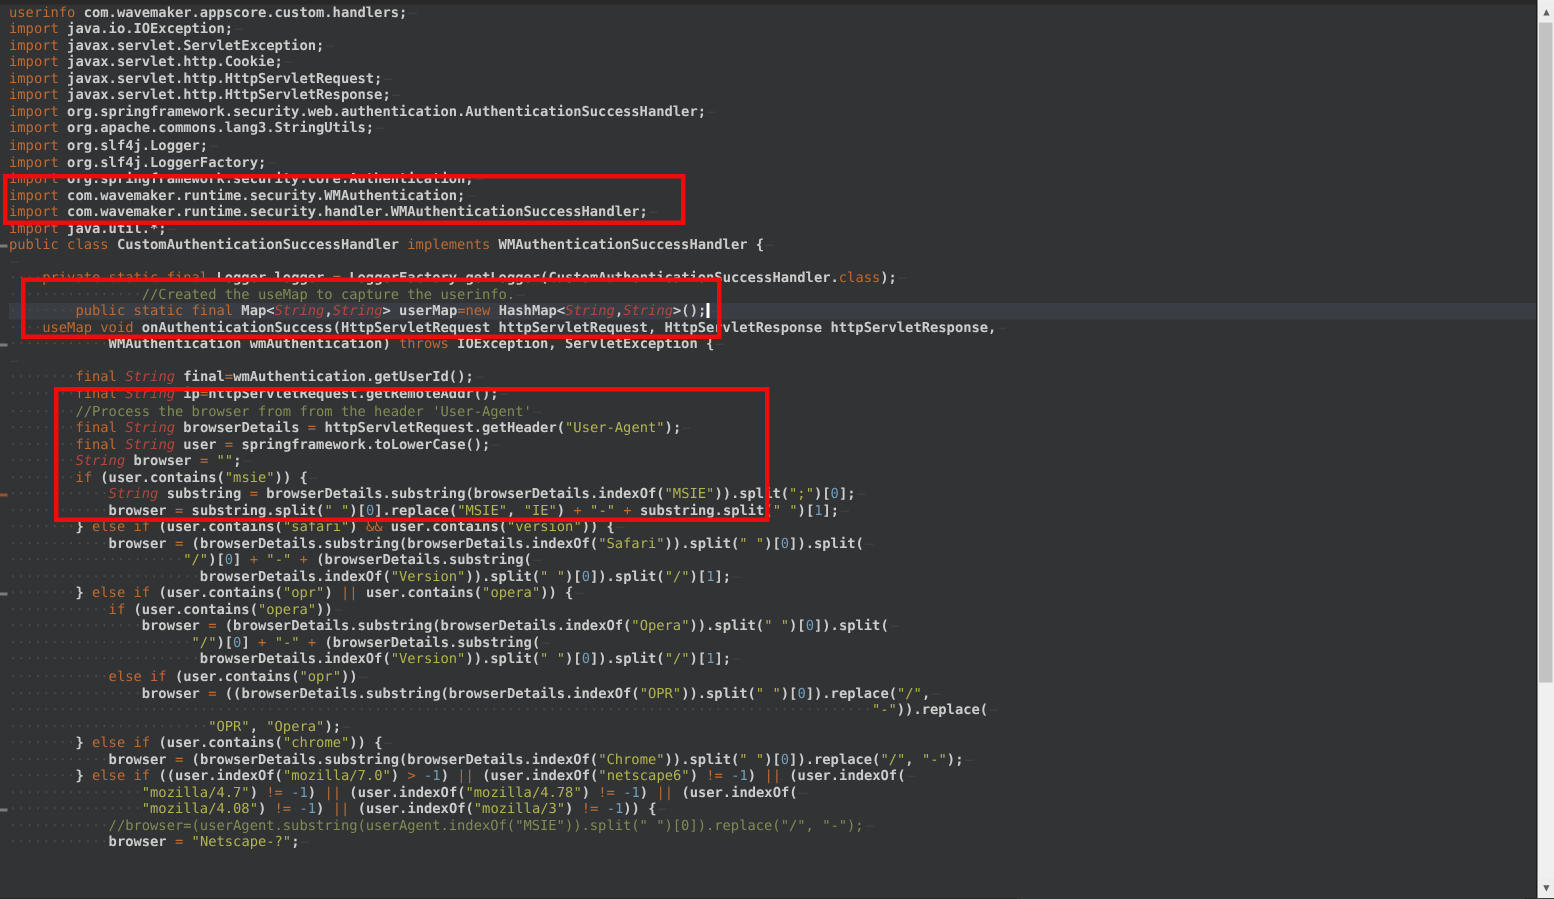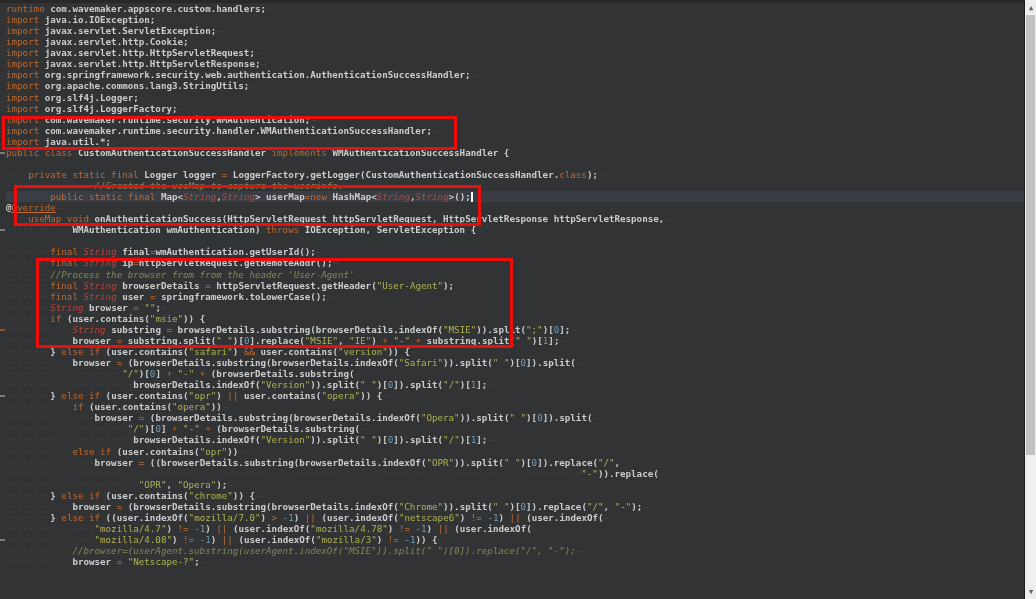--- a/index.html
+++ b/index.html
@@ -7,21 +7,21 @@
           font-family:"DejaVu Sans Mono", monospace;}
   .top-strip{position:absolute;left:0;top:0;right:12px;height:3px;background:#282828;z-index:2;}
   .code-area{position:absolute;left:0;top:0;bottom:0;right:12px;padding:3px 0 0 6px;overflow:hidden;
              font-size:9.2px;line-height:11.07px;z-index:1;}
   .code-line{height:11.07px;white-space:pre;position:relative;}
   .code-line.current{background:var(--hl,#3a3d43);}
   .sg-d{color:var(--d,#ccc);font-weight:bold;}
   .sg-k{color:var(--k,#bd6a33);}
   .sg-t{color:var(--t,#b5463e);font-style:italic;}
   .sg-s{color:var(--s,#b1b351);}
-  .sg-c{color:var(--c,#7d8c55);font-style:italic;}
+  .sg-c{color:var(--c,#7d8c55);}
   .sg-n{color:var(--n,#6e9dbd);}
   .sg-a{color:var(--k,#bd6a33);text-decoration:underline;}
   .ws{color:var(--ws,#4b4d4d);}
   .eol{color:var(--ws,#4b4d4d);opacity:.75;margin-left:1px;}
   .fold{position:absolute;left:-6px;top:5px;width:5px;height:2px;background:#7a7a7a;}
   .fold.warm{background:#96512e;}
   .caret{display:inline-block;width:2px;height:10px;background:#fff;vertical-align:-2px;}
   .red-box{position:absolute;border:3px solid var(--red,#ee0c0c);z-index:6;pointer-events:none;}
   .scrollbar{position:absolute;right:0;top:0;width:12px;height:599px;background:#f0f0f0;
              border-left:1px solid #1d1d1d;box-sizing:border-box;z-index:3;}
@@ -30,39 +30,39 @@
   .sb-btn.up{top:1px;}
   .sb-btn.down{bottom:1px;}
   .sb-thumb{position:absolute;left:1px;right:1px;background:#c2c2c2;}
 </style>
 </head>
 <body>
 
 <div class="screen">
   <div class="top-strip"></div>
   <div class="code-area">
-      <div class="code-line"><span class="sg-k">runtime </span><span class="sg-d">com.wavemaker.appscore.custom.handlers;</span><span class="eol">–</span></div>
+      <div class="code-line"><span class="sg-k">userinfo </span><span class="sg-d">com.wavemaker.appscore.custom.handlers;</span><span class="eol">–</span></div>
       <div class="code-line"><span class="sg-k">import </span><span class="sg-d">java.io.IOException;</span><span class="eol">–</span></div>
       <div class="code-line"><span class="sg-k">import </span><span class="sg-d">javax.servlet.ServletException;</span><span class="eol">–</span></div>
       <div class="code-line"><span class="sg-k">import </span><span class="sg-d">javax.servlet.http.Cookie;</span><span class="eol">–</span></div>
       <div class="code-line"><span class="sg-k">import </span><span class="sg-d">javax.servlet.http.HttpServletRequest;</span><span class="eol">–</span></div>
       <div class="code-line"><span class="sg-k">import </span><span class="sg-d">javax.servlet.http.HttpServletResponse;</span><span class="eol">–</span></div>
       <div class="code-line"><span class="sg-k">import </span><span class="sg-d">org.springframework.security.web.authentication.AuthenticationSuccessHandler;</span><span class="eol">–</span></div>
       <div class="code-line"><span class="sg-k">import </span><span class="sg-d">org.apache.commons.lang3.StringUtils;</span><span class="eol">–</span></div>
       <div class="code-line"><span class="sg-k">import </span><span class="sg-d">org.slf4j.Logger;</span><span class="eol">–</span></div>
       <div class="code-line"><span class="sg-k">import </span><span class="sg-d">org.slf4j.LoggerFactory;</span><span class="eol">–</span></div>
+      <div class="code-line"><span class="sg-k">import </span><span class="sg-d">org.springframework.security.core.Authentication;</span><span class="eol">–</span></div>
       <div class="code-line"><span class="sg-k">import </span><span class="sg-d">com.wavemaker.runtime.security.WMAuthentication;</span><span class="eol">–</span></div>
       <div class="code-line"><span class="sg-k">import </span><span class="sg-d">com.wavemaker.runtime.security.handler.WMAuthenticationSuccessHandler;</span><span class="eol">–</span></div>
       <div class="code-line"><span class="sg-k">import </span><span class="sg-d">java.util.*;</span><span class="eol">–</span></div>
       <div class="code-line"><span class="fold"></span><span class="sg-k">public class </span><span class="sg-d">CustomAuthenticationSuccessHandler </span><span class="sg-k">implements </span><span class="sg-d">WMAuthenticationSuccessHandler {</span><span class="eol">–</span></div>
       <div class="code-line"><span class="eol">–</span></div>
       <div class="code-line"><span class="ws">····</span><span class="sg-k">private static final </span><span class="sg-d">Logger logger </span><span class="sg-k">= </span><span class="sg-d">LoggerFactory.getLogger(CustomAuthenticationSuccessHandler.</span><span class="sg-k">class</span><span class="sg-d">);</span><span class="eol">–</span></div>
       <div class="code-line"><span class="ws">················</span><span class="sg-c">//Created the useMap to capture the userinfo.</span><span class="eol">–</span></div>
       <div class="code-line current"><span class="ws">········</span><span class="sg-k">public static final </span><span class="sg-d">Map&lt;</span><span class="sg-t">String</span><span class="sg-d">,</span><span class="sg-t">String</span><span class="sg-d">&gt; userMap</span><span class="sg-k">=new </span><span class="sg-d">HashMap&lt;</span><span class="sg-t">String</span><span class="sg-d">,</span><span class="sg-t">String</span><span class="sg-d">&gt;();</span><span class="caret" style="background: rgb(255, 255, 255);"></span><span class="eol">–</span></div>
-      <div class="code-line"><span class="sg-d">@</span><span class="sg-a">Override</span><span class="eol">–</span></div>
       <div class="code-line"><span class="ws">····</span><span class="sg-k">useMap void </span><span class="sg-d">onAuthenticationSuccess(HttpServletRequest httpServletRequest, HttpServletResponse httpServletResponse,</span><span class="eol">–</span></div>
       <div class="code-line"><span class="fold"></span><span class="ws">············</span><span class="sg-d">WMAuthentication wmAuthentication) </span><span class="sg-k">throws </span><span class="sg-d">IOException, ServletException {</span><span class="eol">–</span></div>
       <div class="code-line"><span class="eol">–</span></div>
       <div class="code-line"><span class="ws">········</span><span class="sg-k">final </span><span class="sg-t">String </span><span class="sg-d">final</span><span class="sg-k">=</span><span class="sg-d">wmAuthentication.getUserId();</span><span class="eol">–</span></div>
       <div class="code-line"><span class="ws">········</span><span class="sg-k">final </span><span class="sg-t">String </span><span class="sg-d">ip</span><span class="sg-k">=</span><span class="sg-d">httpServletRequest.getRemoteAddr();</span><span class="eol">–</span></div>
       <div class="code-line"><span class="ws">········</span><span class="sg-c">//Process the browser from from the header 'User-Agent'</span><span class="eol">–</span></div>
       <div class="code-line"><span class="ws">········</span><span class="sg-k">final </span><span class="sg-t">String </span><span class="sg-d">browserDetails </span><span class="sg-k">= </span><span class="sg-d">httpServletRequest.getHeader(</span><span class="sg-s">"User-Agent"</span><span class="sg-d">);</span><span class="eol">–</span></div>
       <div class="code-line"><span class="ws">········</span><span class="sg-k">final </span><span class="sg-t">String </span><span class="sg-d">user </span><span class="sg-k">= </span><span class="sg-d">springframework.toLowerCase();</span><span class="eol">–</span></div>
       <div class="code-line"><span class="ws">········</span><span class="sg-t">String </span><span class="sg-d">browser </span><span class="sg-k">= </span><span class="sg-s">""</span><span class="sg-d">;</span><span class="eol">–</span></div>
       <div class="code-line"><span class="ws">········</span><span class="sg-k">if </span><span class="sg-d">(user.contains(</span><span class="sg-s">"msie"</span><span class="sg-d">)) {</span><span class="eol">–</span></div>

